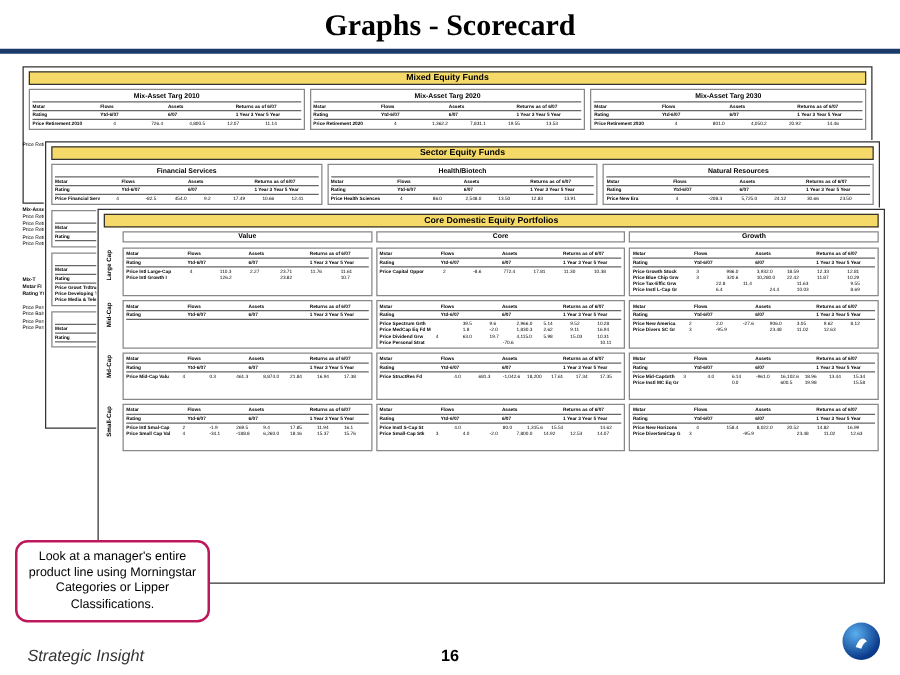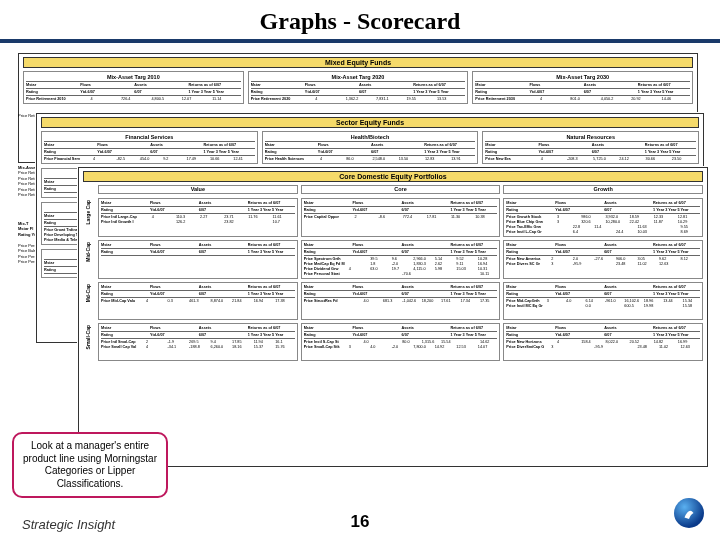--- a/index.html
+++ b/index.html
@@ -118,21 +118,21 @@
     font-style: italic;
     font-size: 13px;
     color: #333;
     margin-left: 12px;
   }
   .footer-page {
     position: absolute;
     left: 50%;
     bottom: 8px;
     transform: translateX(-50%);
-    font-size: 17px;
+    font-size: 13px;
     font-weight: bold;
   }
   .footer-logo {
     position: absolute;
     right: 16px;
     bottom: 12px;
     width: 30px;
     height: 30px;
     border-radius: 50%;
     background: radial-gradient(circle at 35% 30%, #5ab0f0 0%, #0a3a8a 70%);

